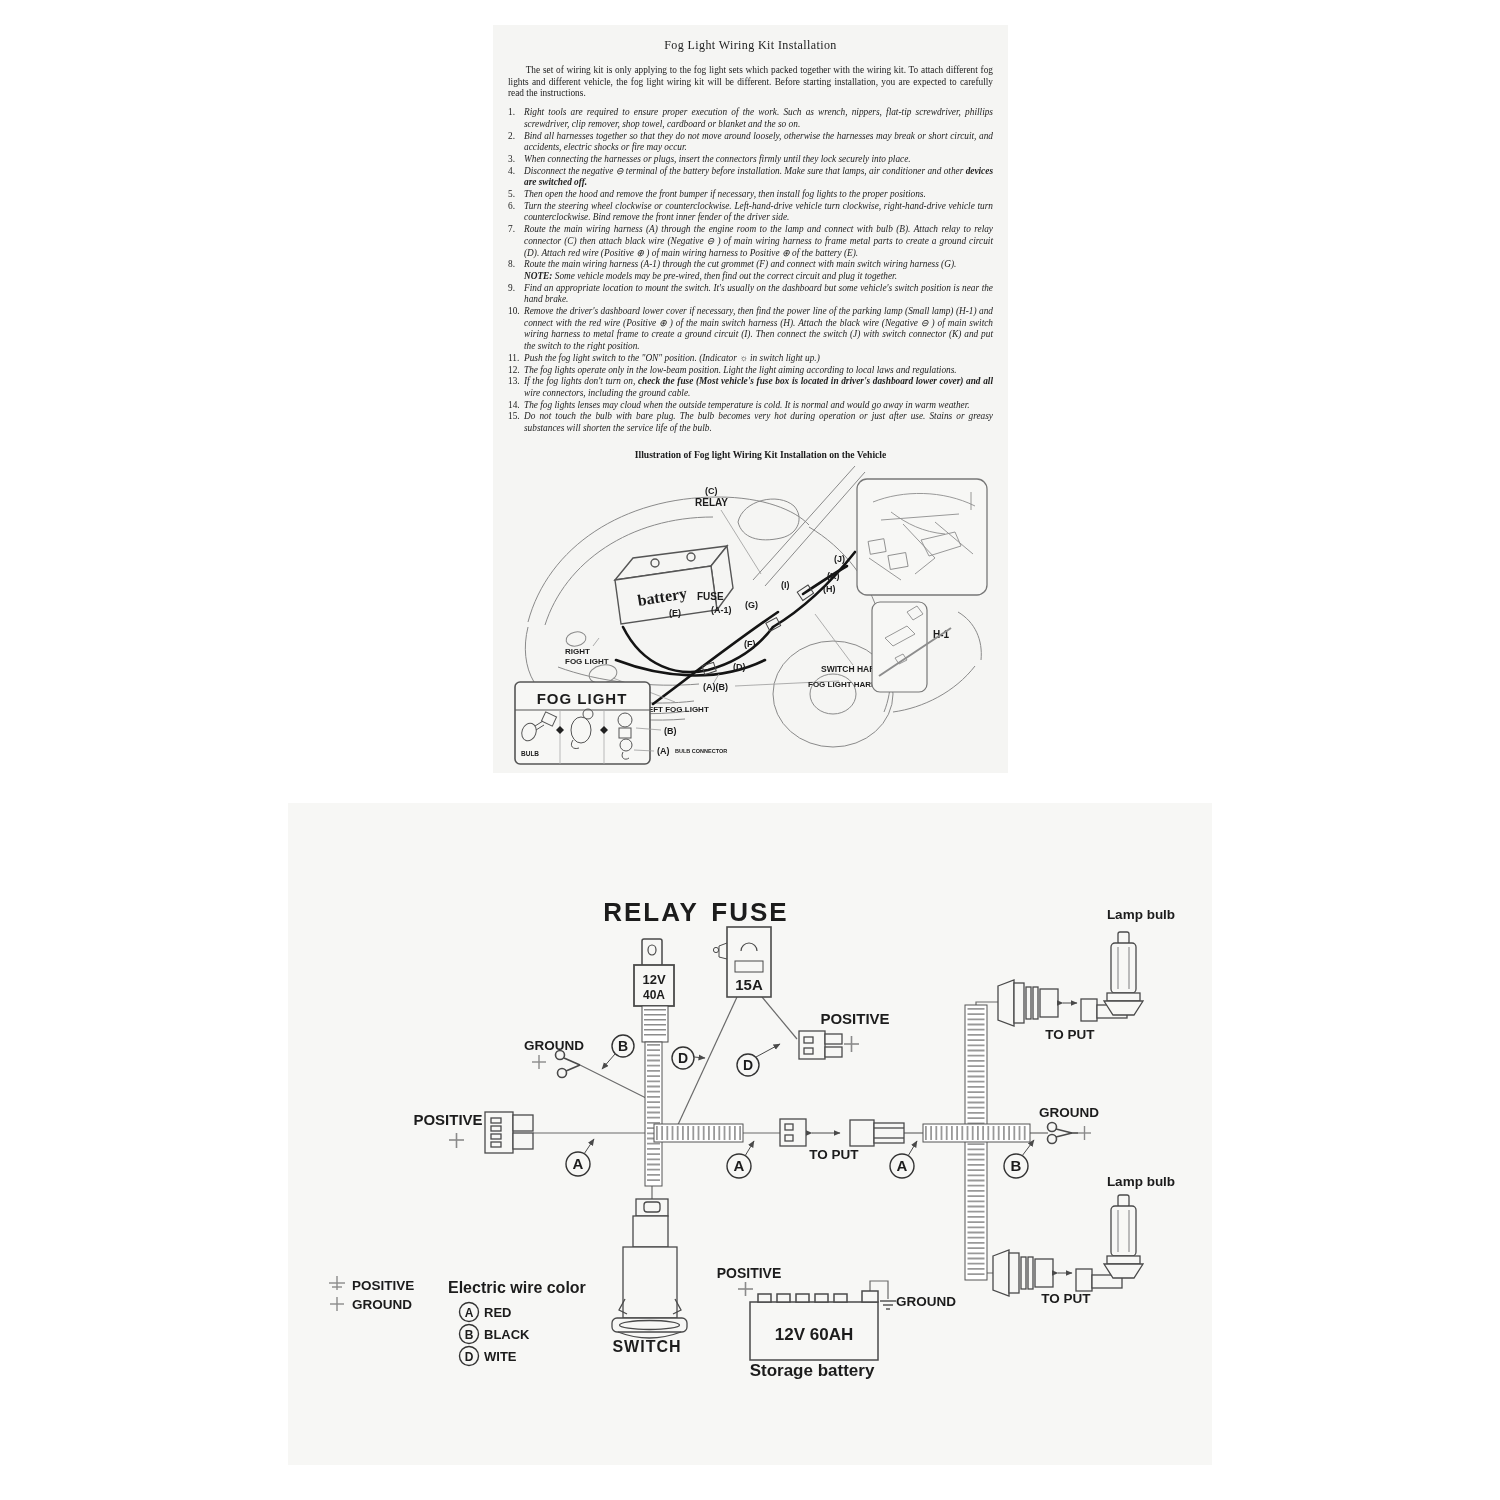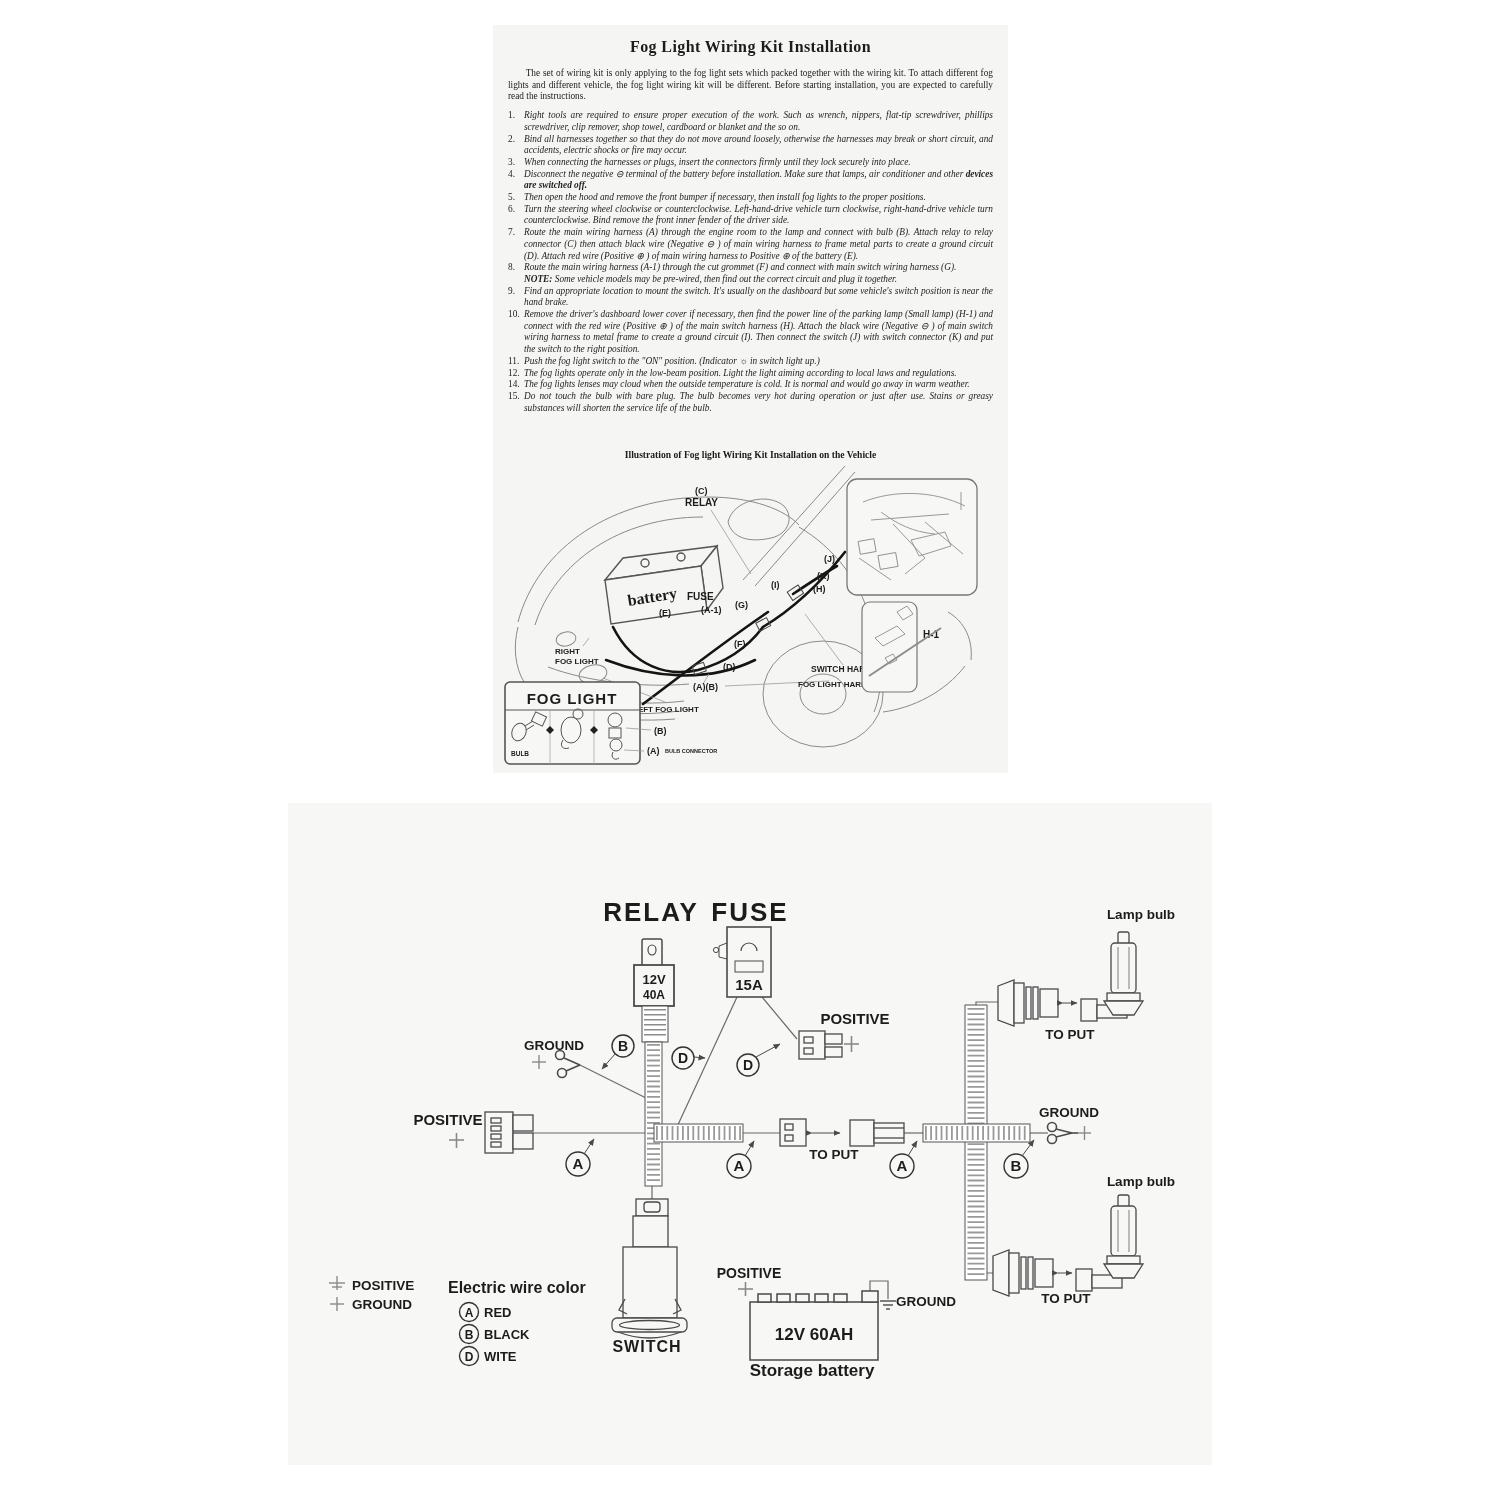--- a/index.html
+++ b/index.html
@@ -1,29 +1,29 @@
 <!DOCTYPE html>
 <html><head>
 <meta charset="utf-8">
 <style>
   html,body{margin:0;padding:0;background:#ffffff;}
   .canvas{position:relative;width:1500px;height:1500px;background:#ffffff;overflow:hidden;
           font-family:"Liberation Serif", serif;color:#1c1c1c;}
   .sheet{position:absolute;background:#f5f5f3;}
   #page1{left:493px;top:25px;width:515px;height:748px;}
   #page2{left:288px;top:803px;width:924px;height:662px;background:#f7f7f5;}
-  .p1-title{margin:13px 0 6px 0;text-align:center;font-size:16px;font-weight:bold;letter-spacing:.4px;}
+  .p1-title{margin:13px 0 6px 0;text-align:center;font-size:12px;font-weight:normal;letter-spacing:.4px;}
   .p1-body{padding:0 15px;font-size:9.3px;line-height:1.26;text-align:justify;margin-top:12px;}
   .p1-intro{text-indent:1.9em;margin:0 0 7px 0;}
   .li{display:flex;margin:0;}
   .li .num{width:16px;flex:0 0 16px;text-align:left;}
   .li .bd{flex:1;font-style:italic;}
   .note{margin:0;}
   .b{font-weight:bold;}
-  .illus{position:absolute;left:0;top:424px;width:515px;height:324px;}
+  .illus{position:absolute;left:10px;top:424px;width:515px;height:324px;}
   .illus-title{text-align:center;font-size:9.6px;font-weight:bold;margin:0 0 2px 0;}
   svg text{font-family:"Liberation Sans", sans-serif;fill:#1c1c1c;}
   svg .ser{font-family:"Liberation Serif", serif;}
 </style>
 </head>
 <body>
 
 <div class="canvas">
 
   <div id="page1" class="sheet">
@@ -74,20 +74,24 @@
           <span class="num">10.</span>
           <span class="bd">Remove the driver's dashboard lower cover if necessary, then find the power line of the parking lamp (Small lamp) (H-1) and connect with the red wire (Positive ⊕ ) of the main switch harness (H).  Attach the black wire (Negative ⊖ ) of main switch wiring harness to metal frame to create a ground circuit (I). Then connect the switch (J) with switch connector (K) and put the switch to the right position.</span>
         </div>
       <div class="li">
           <span class="num">11.</span>
           <span class="bd">Push the fog light switch to the "ON" position. (Indicator ☼ in switch light up.)</span>
         </div>
       <div class="li">
           <span class="num">12.</span>
           <span class="bd">The fog lights operate only in the low-beam position. Light the light aiming according to local laws and regulations.</span>
+        </div>
+      <div class="li">
+          <span class="num">13.</span>
+        <div class="bd"><span>If the fog lights don't turn on, </span><span class="b">check the fuse (Most vehicle's fuse box is located in driver's dashboard lower cover) and all</span><span> wire connectors, including the ground cable.</span></div>
         </div>
       <div class="li">
           <span class="num">14.</span>
           <span class="bd">The fog lights lenses may cloud when the outside temperature is cold. It is normal and would go away in warm weather.</span>
         </div>
       <div class="li">
           <span class="num">15.</span>
           <span class="bd">Do not touch the bulb with bare plug. The bulb becomes very hot during operation or just after use. Stains or greasy substances will shorten the service life of the bulb.</span>
         </div>
     </div>

